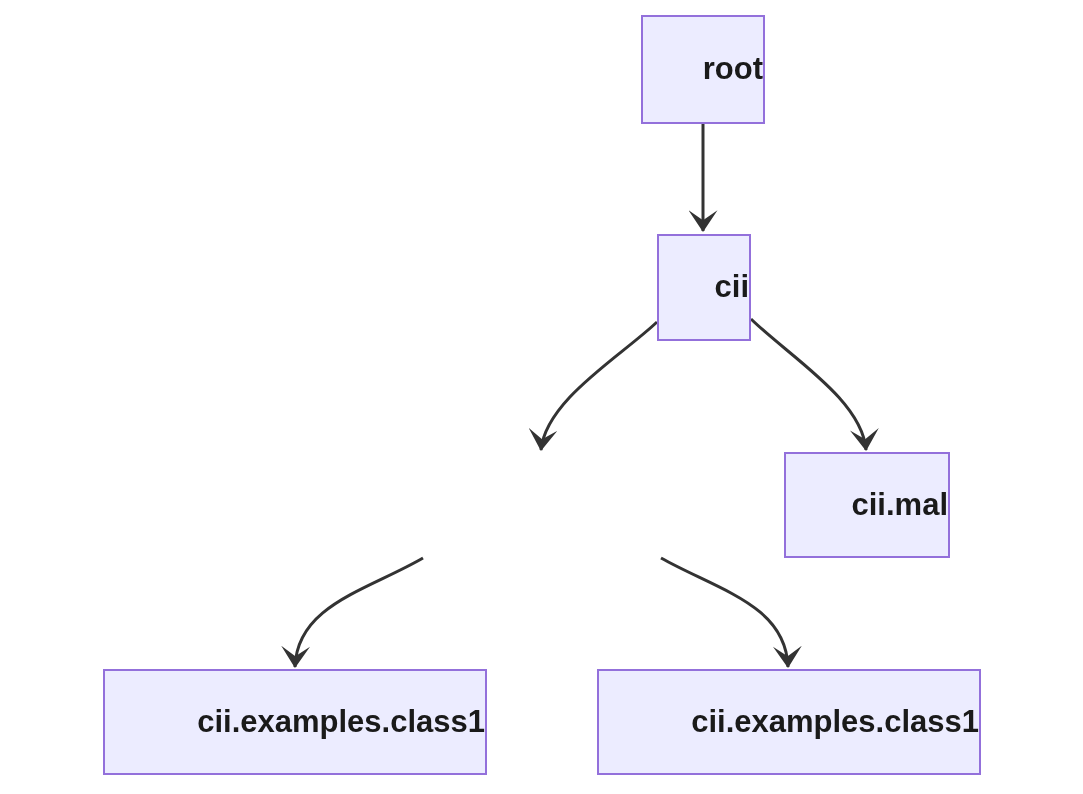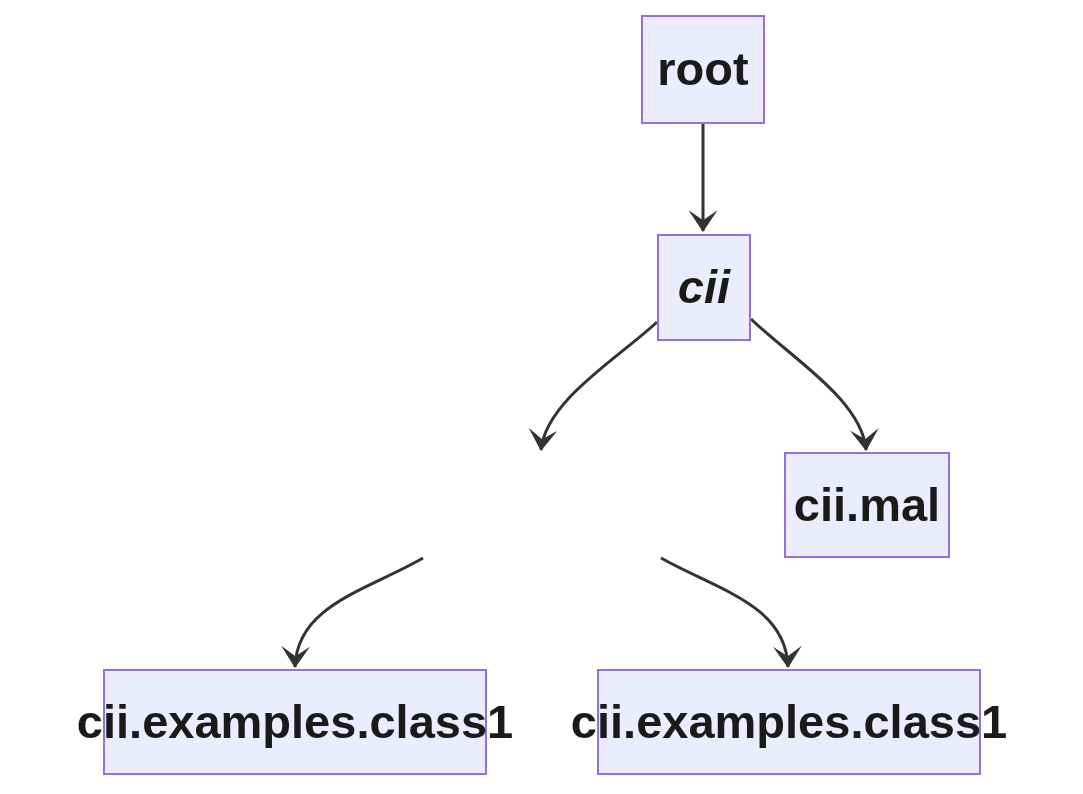--- a/index.html
+++ b/index.html
@@ -27,24 +27,24 @@
     stroke: var(--edge, #333333);
     stroke-width: 3px;
   }
   .node {
     position: absolute;
     box-sizing: border-box;
     background: var(--node-fill, #ECECFF);
     border: 2.5px solid var(--node-border, #9370DB);
     display: flex;
     align-items: center;
-    justify-content: center;
+    justify-content: flex-end;
     color: var(--text, #1a1a1a);
     font-weight: 700;
-    font-size: 47px;
+    font-size: 31px;
     white-space: nowrap;
   }
   .node-label {
     display: block;
     line-height: 1;
     padding-bottom: 2px;
   }
 </style>
 </head>
 <body>
@@ -61,21 +61,21 @@
     <path class="edge" d="M657,322 C620,357 546,400 541,450" marker-end="url(#arrowhead)"></path>
     <path class="edge" d="M751,319 C790,357 862,400 866,450" marker-end="url(#arrowhead)"></path>
     <path class="edge" d="M423,558 C368,590 297,605 295,667" marker-end="url(#arrowhead)"></path>
     <path class="edge" d="M661,558 C718,590 786,605 788,667" marker-end="url(#arrowhead)"></path>
   </svg>
 
   <div class="node" style="left:641px; top:15px; width:124px; height:109px;">
     <span class="node-label">root</span>
   </div>
 
-  <div class="node" style="left:657px; top:234px; width:94px; height:107px;font-style:italic;">
+  <div class="node" style="left:657px; top:234px; width:94px; height:107px;">
     <span class="node-label">cii</span>
   </div>
 
 
   <div class="node" style="left:784px; top:452px; width:166px; height:106px;">
     <span class="node-label">cii.mal</span>
   </div>
 
   <div class="node" style="left:103px; top:669px; width:384px; height:106px;">
     <span class="node-label">cii.examples.class1</span>

